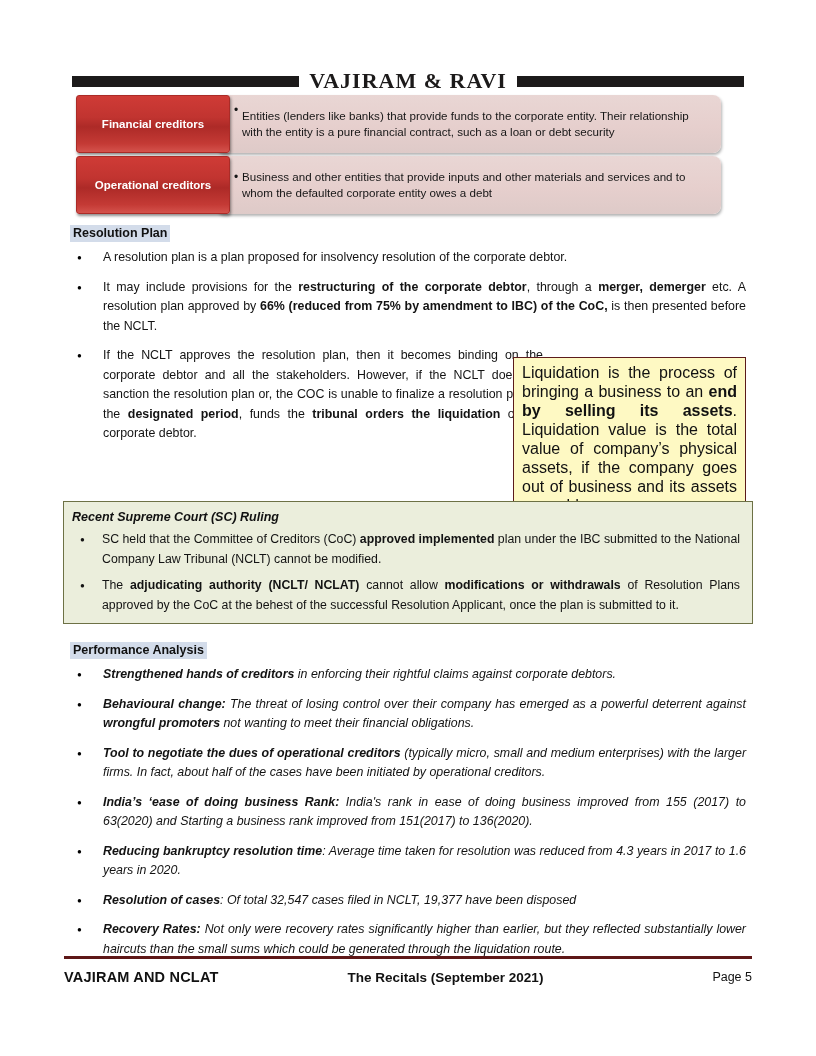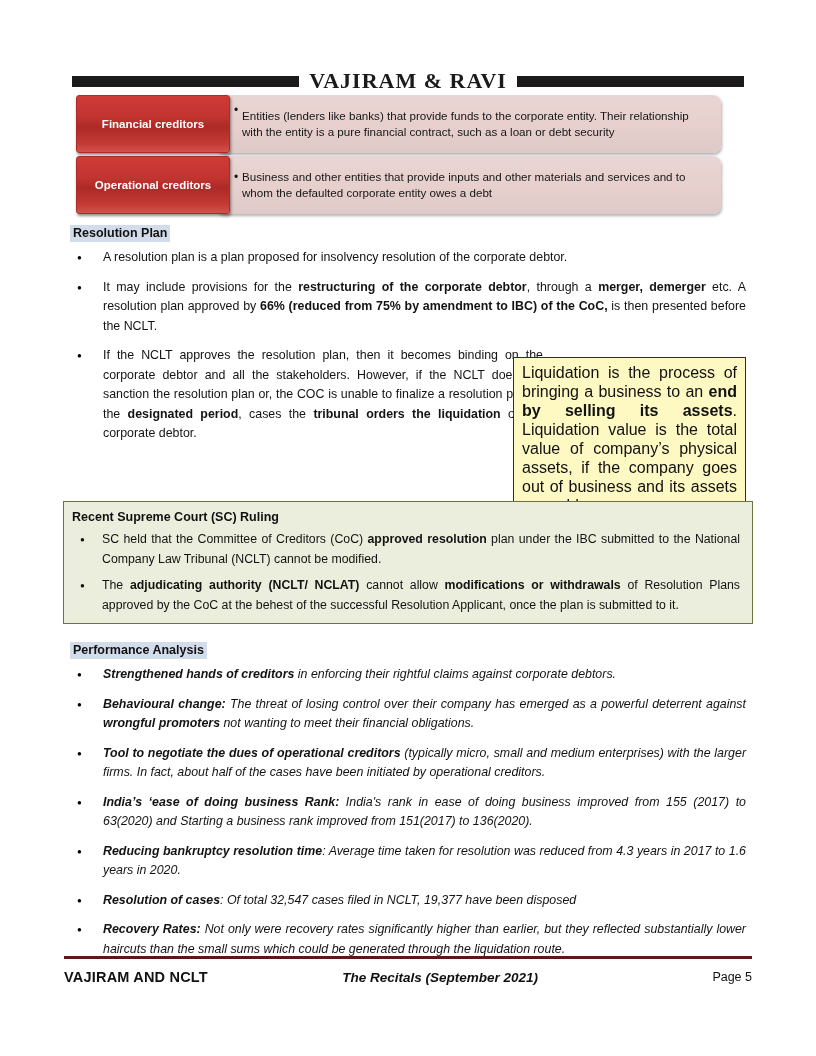--- a/index.html
+++ b/index.html
@@ -177,20 +177,21 @@
     background: #ebeedc;
     border: 1px solid #6d7145;
     padding: 7px 12px 8px 8px;
   }
   .sc-box .sc-title {
     font-weight: bold;
     font-size: 12.5px;
     line-height: 17px;
     margin-bottom: 4px;
     color: #111111;
+    font-style: italic;
   }
   .sc-box ul {
     margin: 0;
     padding: 0;
     list-style: none;
   }
   .sc-box li {
     position: relative;
     padding-left: 30px;
     margin-bottom: 7px;
@@ -237,21 +238,20 @@
   .footer-left {
     font-weight: bold;
     font-size: 14.5px;
     color: #111111;
     letter-spacing: 0.2px;
     white-space: nowrap;
   }
   .footer-center {
     flex: 1 1 auto;
     text-align: center;
-    font-style: italic;
     font-weight: bold;
     font-size: 13.5px;
     color: #111111;
     margin-left: -40px;
   }
   .footer-right {
     font-size: 12.5px;
     color: #111111;
     white-space: nowrap;
   }
@@ -281,45 +281,45 @@
       <span class="bullet-dot">•</span>
       <span class="callout-text"><span>Business and other entities that provide </span><span class="u">inputs and other materials</span><span> and </span><span class="u">services</span><span> and to whom the defaulted corporate entity owes a debt</span></span>
     </div>
   </div>
 
   <div class="section-heading" id="heading-resolution-plan">Resolution Plan</div>
 
   <ul class="bullet-list" id="list-resolution-plan">
     <li><span>A resolution plan is a plan proposed for insolvency resolution of the corporate debtor.</span></li>
     <li><span>It may include provisions for the </span><b>restructuring of the corporate debtor</b><span>, through a </span><b>merger, demerger</b><span> etc. A resolution plan approved by </span><b>66% (reduced from 75% by amendment to IBC) of the CoC,</b><span> is then presented before the NCLT.</span></li>
-    <li class="narrow"><span>If the NCLT approves the resolution plan, then it becomes binding on the corporate debtor and all the stakeholders. However, if the NCLT does not sanction the resolution plan or, the COC is unable to finalize a resolution plan in the </span><b>designated period</b><span>, cases the </span><b>tribunal orders the liquidation</b><span> of the corporate debtor.</span></li>
+    <li class="narrow"><span>If the NCLT approves the resolution plan, then it becomes binding on the corporate debtor and all the stakeholders. However, if the NCLT does not sanction the resolution plan or, the COC is unable to finalize a resolution plan in the </span><b>designated period</b><span>, funds the </span><b>tribunal orders the liquidation</b><span> of the corporate debtor.</span></li>
   </ul>
 
   <div class="side-note"><span>Liquidation is the process of bringing a business to an </span><b>end by selling its assets</b><span>. Liquidation value is the total value of company’s physical assets, if the company goes out of business and its assets are sold.</span></div>
 
   <div class="sc-box">
     <div class="sc-title">Recent Supreme Court (SC) Ruling</div>
     <ul>
-      <li><span>SC held that the Committee of Creditors (CoC) </span><b>approved resolution</b><span> plan under the IBC submitted to the National Company Law Tribunal (NCLT) cannot be modified.</span></li>
+      <li><span>SC held that the Committee of Creditors (CoC) </span><b>approved implemented</b><span> plan under the IBC submitted to the National Company Law Tribunal (NCLT) cannot be modified.</span></li>
       <li><span>The </span><b>adjudicating authority (NCLT/ NCLAT)</b><span> cannot allow </span><b>modifications or withdrawals</b><span> of Resolution Plans approved by the CoC at the behest of the successful Resolution Applicant, once the plan is submitted to it.</span></li>
     </ul>
   </div>
 
   <div class="section-heading" id="heading-performance-analysis">Performance Analysis</div>
 
   <ul class="bullet-list" id="list-performance-analysis">
     <li><b>Strengthened hands of creditors</b><span> in enforcing their rightful claims against corporate debtors.</span></li>
     <li><b>Behavioural change:</b><span> The threat of losing control over their company has emerged as a powerful deterrent against </span><b>wrongful promoters</b><span> not wanting to meet their financial obligations.</span></li>
     <li><b>Tool to negotiate the dues of operational creditors</b><span> (typically micro, small and medium enterprises) with the larger firms. In fact, about half of the cases have been initiated by operational creditors.</span></li>
     <li><b>India’s ‘ease of doing business Rank:</b><span> India's rank in ease of doing business improved from 155 (2017) to 63(2020) and Starting a business rank improved from 151(2017) to 136(2020).</span></li>
     <li><b>Reducing bankruptcy resolution time</b><span>: Average time taken for resolution was reduced from 4.3 years in 2017 to 1.6 years in 2020.</span></li>
     <li><b>Resolution of cases</b><span>: Of total 32,547 cases filed in  NCLT, 19,377 have been disposed</span></li>
     <li><b>Recovery Rates:</b><span> Not only were recovery rates significantly higher than earlier, but they reflected substantially lower haircuts than the small sums which could be generated through the liquidation route.</span></li>
   </ul>
 
   <div class="footer-rule"></div>
   <div class="footer">
-    <div class="footer-left">VAJIRAM AND NCLT</div>
+    <div class="footer-left">VAJIRAM AND NCLAT</div>
     <div class="footer-center">The  Recitals (September 2021)</div>
     <div class="footer-right">Page 5</div>
   </div>
 
 </div>
 
 </body></html>

